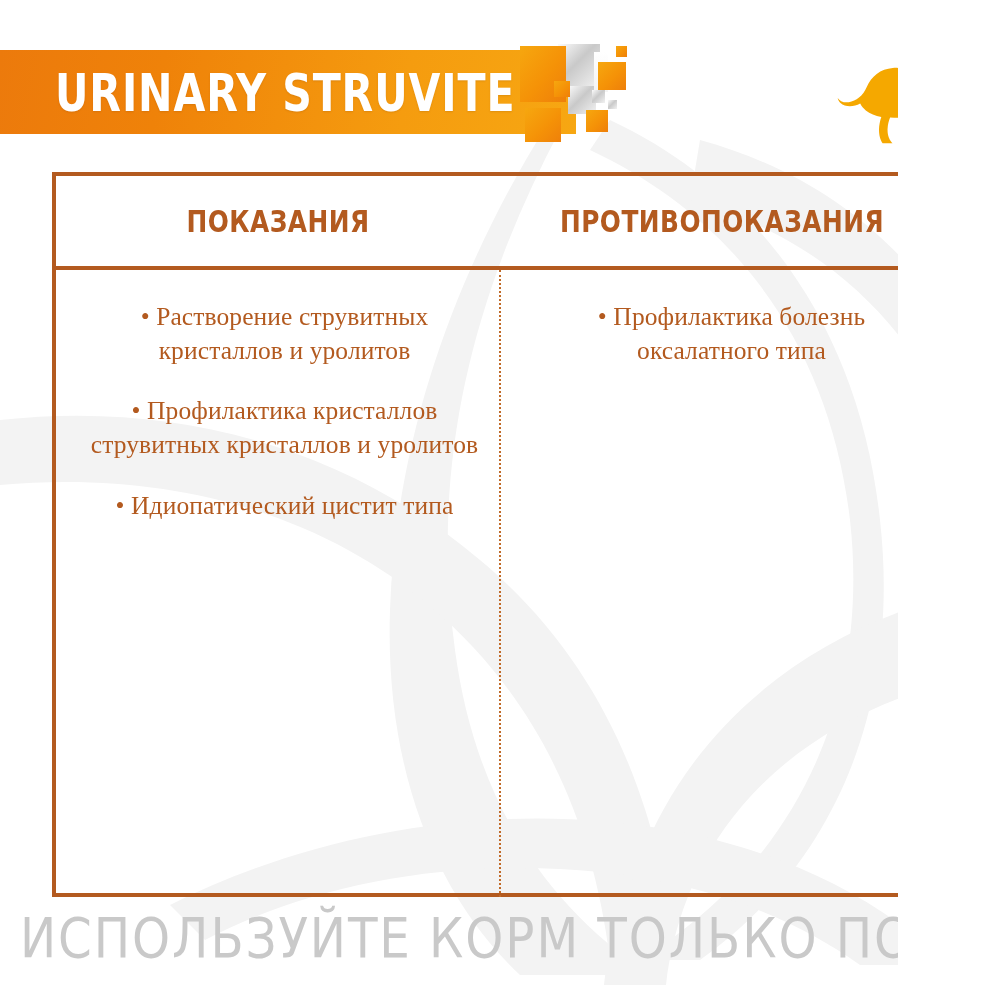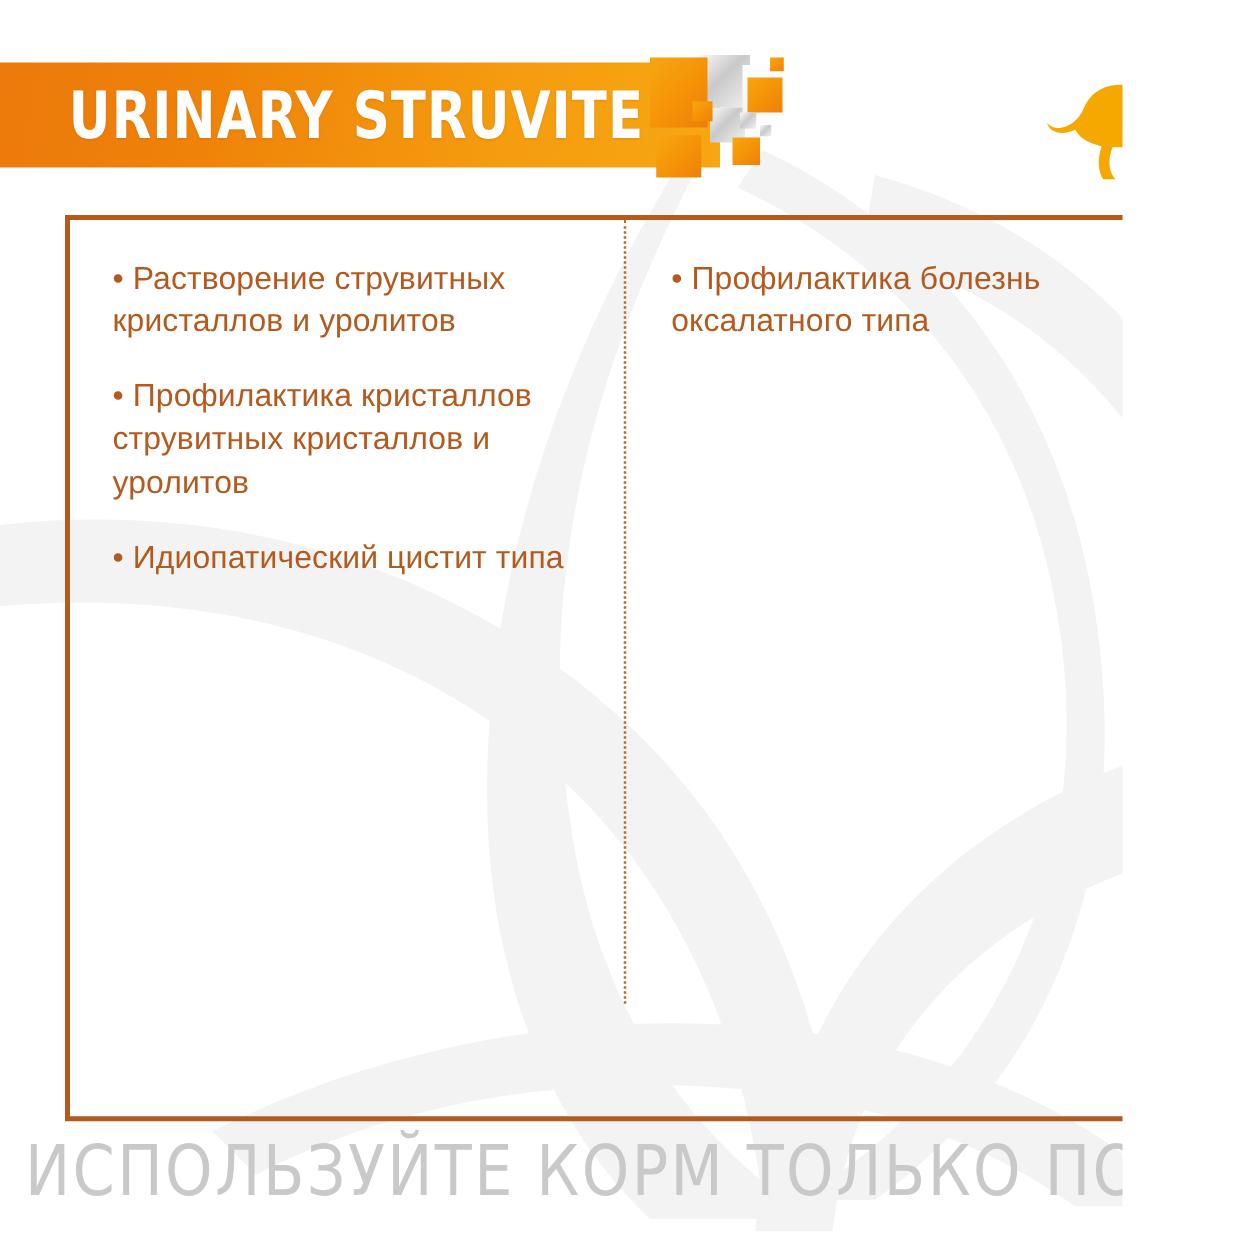--- a/index.html
+++ b/index.html
@@ -116,25 +116,26 @@
   .body-cell {
     flex: 1 1 0;
     padding: 30px 34px 0 34px;
     box-sizing: border-box;
   }
   .body-cell.left  { padding-left: 34px; padding-right: 18px; }
   .body-cell.right { padding-left: 40px; padding-right: 18px; }
 
   .bullet {
     color: #b35a1f;
-    font-family: Liberation Sans, sans-serif;
+    font-family: Liberation Serif, serif;
     font-size: 25.5px;
     line-height: 1.34;
     margin: 0 0 26px 0;
     letter-spacing: 0.1px;
+    text-align: center;
   }
   .bullet:last-child { margin-bottom: 0; }
 
   #divider {
     position: absolute;
     left: 50%;
     top: 0;
     bottom: 0;
     width: 0;
     border-left: 2px dotted #c06a28;
@@ -205,20 +206,24 @@
     <rect x="66" y="68" width="22" height="22" fill="url(#og)"></rect>
     <rect x="72" y="48" width="13" height="13" fill="url(#gg)"></rect>
     <rect x="88" y="58" width="9" height="9" fill="url(#gg)"></rect>
   </svg>
 
   <svg id="cat" viewBox="0 0 126 102" xmlns="http://www.w3.org/2000/svg">
     <path fill="#f5a800" d="M96.5 6.0 c1.2 4.6 2.1 9.3 2.5 13.6 c4.5 3.2 7.6 7.6 9.2 13.1 c2.0 6.9 1.7 15.3 0.6 24.6 c-1.1 9.6 -3.3 19.8 -5.1 28.7 c-0.6 3.1 -1.0 6.3 -1.0 8.6 c0 1.3 0.1 2.5 0.5 3.4 c0.3 0.7 0.8 1.2 1.2 1.6 l -9.6 0 c -0.6 -1.1 -1.0 -2.6 -1.2 -4.3 c -0.4 -3.3 0.0 -7.2 0.6 -11.2 c 0.9 -6.0 2.4 -12.7 3.4 -19.0 c -5.4 3.9 -12.0 6.2 -18.9 7.4 c -7.9 1.4 -16.5 1.5 -24.6 1.1 c -1.5 3.7 -2.3 7.4 -2.5 10.8 c -0.2 3.4 0.2 6.5 1.2 9.1 c 0.6 1.6 1.4 3.0 2.2 4.1 c 0.5 0.7 1.0 1.2 1.5 1.7 l -9.9 0 c -0.6 -0.8 -1.2 -1.8 -1.7 -3.0 c -1.3 -3.0 -2.0 -6.8 -1.9 -11.0 c 0.1 -4.0 0.9 -8.3 2.3 -12.4 c -6.0 -1.1 -11.3 -3.2 -15.5 -6.5 c -2.4 -1.9 -4.3 -4.2 -5.6 -6.8 c -3.2 1.7 -6.8 2.7 -10.3 2.7 c -3.6 0.0 -7.0 -1.0 -9.4 -3.2 c -1.4 -1.3 -2.4 -3.0 -2.8 -5.0 c 0.9 1.4 2.1 2.4 3.5 3.1 c 2.2 1.1 4.9 1.4 7.6 1.0 c 3.6 -0.5 7.2 -2.2 10.2 -4.6 c 3.3 -2.6 5.9 -6.1 7.5 -10.0 c 2.4 -5.9 5.9 -10.5 10.2 -13.7 c 4.6 -3.5 10.1 -5.4 16.0 -5.9 c 6.0 -0.5 12.3 0.4 18.2 2.0 c 4.4 1.2 8.6 2.8 12.2 4.5 c 1.4 -2.3 2.4 -4.8 3.0 -7.4 c 0.3 -1.2 0.5 -2.4 0.6 -3.6 c -2.8 -3.0 -5.2 -6.4 -7.0 -10.0 c -0.8 -1.7 -1.5 -3.4 -2.0 -5.1 c 2.9 1.2 6.0 2.8 8.9 4.6 c 1.9 1.2 3.7 2.5 5.3 3.8 c 0.4 -2.0 0.7 -4.1 0.9 -6.2 c 0.1 -1.3 0.2 -2.6 0.2 -3.8 Z"></path>
   </svg>
 
   <div id="table">
+    <div id="table-head">
+      <div class="head-cell">ПОКАЗАНИЯ</div>
+      <div class="head-cell">ПРОТИВОПОКАЗАНИЯ</div>
+    </div>
     <div id="table-body">
       <div id="divider"></div>
       <div class="body-cell left">
         <p class="bullet">• Растворение струвитных кристаллов и уролитов</p>
         <p class="bullet">• Профилактика кристаллов струвитных кристаллов и уролитов</p>
         <p class="bullet">• Идиопатический цистит типа</p>
       </div>
       <div class="body-cell right">
         <p class="bullet">• Профилактика болезнь оксалатного типа</p>
       </div>

